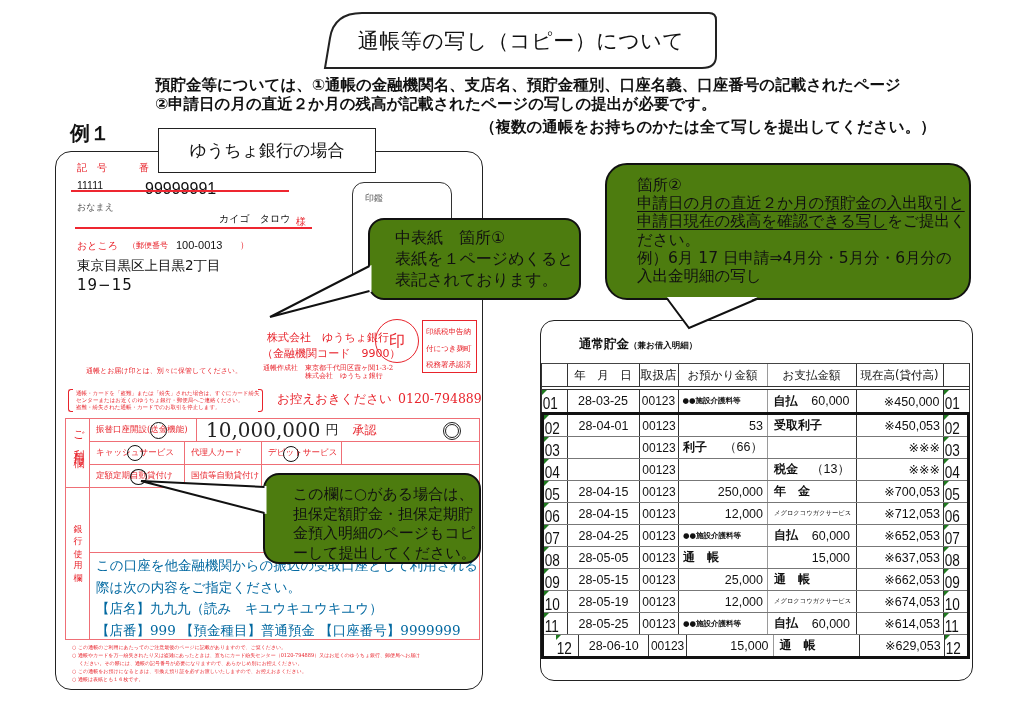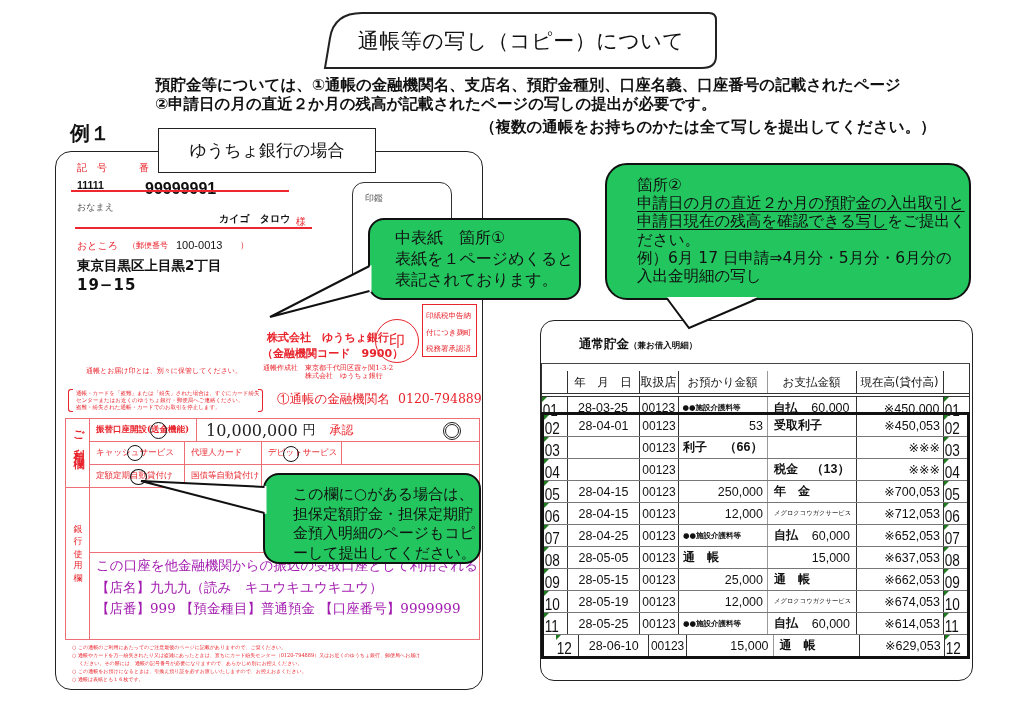--- a/index.html
+++ b/index.html
@@ -1,71 +1,71 @@
 <!DOCTYPE html>
 <html><head>
 <meta charset="utf-8">
 <style>
 *{box-sizing:border-box;margin:0;padding:0;}
 html,body{width:1024px;height:725px;background:#fff;overflow:hidden;}
 body{position:relative;font-family:"DejaVu Sans","Liberation Sans",sans-serif;color:#111;}
 .abs{position:absolute;}
 .serif{font-family:"DejaVu Serif","Liberation Serif",serif;}
 .red{color:#e8242c;}
-.bold{font-weight:bold;}
+.bold{font-weight:normal;}
 
 
 .title-shape{z-index:2;}
 .title-text{z-index:3;display:flex;align-items:center;justify-content:center;font-size:21px;letter-spacing:.5px;white-space:nowrap;}
 .intro{font-size:15.5px;font-weight:bold;white-space:nowrap;line-height:18px;}
 .example-label{font-size:20px;font-weight:bold;line-height:24px;}
 .case-label{background:#fff;border:1.5px solid #222;display:flex;align-items:center;justify-content:center;font-size:17px;z-index:3;white-space:nowrap;}
 
 
 .passbook{left:55px;top:151px;width:428px;height:539px;border:1.5px solid #222;border-radius:16px;background:#fff;z-index:1;}
 .passbook .p{position:absolute;white-space:nowrap;line-height:1.2;}
 .redline{position:absolute;background:#ee2630;}
 .seal-box{position:absolute;left:296px;top:30px;width:100px;height:105px;border:1.5px solid #333;border-radius:12px;background:#fff;}
 .seal-box span{position:absolute;left:12px;top:9px;font-size:9px;color:#555;}
 .stamp{position:absolute;left:319px;top:167px;width:44px;height:44px;border:1.5px solid #e8242c;border-radius:50%;display:flex;align-items:center;justify-content:center;font-size:16px;color:#e8242c;}
-.tax-box{position:absolute;left:366px;top:152px;width:55px;height:53px;border:1.5px solid #e8242c;padding:3px 0 12px 3px;}
+.tax-box{position:absolute;left:366px;top:168px;width:55px;height:53px;border:1.5px solid #e8242c;padding:3px 0 12px 3px;}
 .tax-box div{font-size:7.5px;line-height:16.5px;color:#e8242c;white-space:nowrap;}
 .card-notice{position:absolute;left:12px;top:237px;width:195px;height:23px;}
 .brk-l{position:absolute;left:0;top:0;width:5px;height:23px;border:1px solid #e8242c;border-right:none;border-radius:3px 0 0 3px;}
 .brk-r{position:absolute;right:0;top:0;width:5px;height:23px;border:1px solid #e8242c;border-left:none;border-radius:0 3px 3px 0;}
 .tiny{position:absolute;transform:scale(.5);transform-origin:0 0;color:#e8242c;}
 .card-notice .tiny{left:8px;top:1px;width:366px;font-size:11px;line-height:14px;white-space:nowrap;}
 
 
 .usage{position:absolute;left:9px;top:266px;width:415px;height:222px;border:1px solid #ef6f76;}
 .u-left1{position:absolute;left:0;top:0;width:24px;height:69px;border-right:1px solid #ef6f76;border-bottom:1px solid #ef6f76;}
 .u-left2{position:absolute;left:0;top:69px;width:24px;bottom:0;border-right:1px solid #ef6f76;}
 .vtext{position:absolute;left:50%;transform:translateX(-50%);writing-mode:vertical-rl;white-space:nowrap;color:#e8242c;}
 .u-row{position:absolute;left:24px;right:0;display:flex;height:23px;border-bottom:1px solid #ef6f76;}
 .u-row>div{height:100%;display:flex;align-items:center;padding-left:6px;border-right:1px solid #ef6f76;white-space:nowrap;font-size:8.5px;color:#e8242c;font-family:"DejaVu Serif","Liberation Serif",serif;}
 .u-row>div:last-child{border-right:none;flex:1;}
 .u-bank{position:absolute;left:24px;right:0;top:133px;bottom:0;border-top:1px solid #ef6f76;padding:2px 0 0 6px;}
-.u-bank div{font-size:13.5px;line-height:21.5px;white-space:nowrap;font-family:"DejaVu Serif","Liberation Serif",serif;color:#a21caf;}
+.u-bank div{font-size:13.5px;line-height:21.5px;white-space:nowrap;font-family:"DejaVu Serif","Liberation Serif",serif;color:#0369a1;}
 .mark{position:absolute;border:1.6px solid #111;border-radius:50%;}
 .notes{left:16px;top:491px;width:700px;font-size:10px;line-height:16px;}
 .notes div{padding-left:1.4em;text-indent:-1.4em;}
 
 
-.bubble{position:absolute;background:#22c55e;border:2px solid #111;border-radius:16px;z-index:5;}
+.bubble{position:absolute;background:#4d7c0f;border:2px solid #111;border-radius:16px;z-index:5;}
 .bubble div{white-space:nowrap;}
 .tail{position:absolute;left:0;top:0;z-index:6;pointer-events:none;}
 .ul{text-decoration:underline;text-underline-offset:3px;text-decoration-thickness:1px;}
 
 
 .stmt{left:540px;top:320px;width:433px;height:361px;border:1.5px solid #222;border-radius:14px;background:#fff;z-index:1;}
 .stmt-title{position:absolute;left:38px;top:12px;white-space:nowrap;font-weight:bold;}
 .blkA{position:absolute;left:0;top:42px;width:429px;border-left:1.5px solid #333;border-right:1.5px solid #333;border-top:1px solid #444;}
 .blkB{position:absolute;left:0;top:91px;width:429px;border:3px solid #111;}
 .hr,.r{display:flex;}
-.hr{height:26px;border-bottom:4px double #333;margin-top:7px;}
+.hr{height:26px;border-bottom:4px double #333;}
 .r{height:22px;border-bottom:1px solid #777;}
 .blkB .r:last-child{border-bottom:none;height:21px;padding-left:12px;}
 .hr>div,.r>div{height:100%;display:flex;align-items:center;border-right:1.5px solid #333;white-space:nowrap;overflow:hidden;position:relative;font-family:"Liberation Sans","DejaVu Sans",sans-serif;font-size:12.5px;}
 .hr>div:last-child,.r>div:last-child{border-right:none;}
 .hr>div{justify-content:center;font-family:"DejaVu Sans",sans-serif;font-size:11.5px;}
 .c-no{width:25.5px;}
 .c-no2{width:24.5px;}
 .blkB .c-no{width:24px;}
 .blkB .c-no2{width:23px;}
 .c-date{width:72px;justify-content:center;}
@@ -133,55 +133,56 @@
 
   <div class="card-notice">
     <div class="brk-l"></div>
     <div class="tiny serif">
       <div>通帳・カードを「盗難」または「紛失」された場合は、すぐにカード紛失</div>
       <div>センターまたはお近くのゆうちょ銀行・郵便局へご連絡ください。</div>
       <div>盗難・紛失された通帳・カードでのお取引を停止します。</div>
     </div>
     <div class="brk-r"></div>
   </div>
-  <span class="p red serif" style="left:221px;top:239px;font-size:12.5px">①通帳の金融機関名</span>
+  <span class="p red serif" style="left:221px;top:239px;font-size:12.5px">お控えおきください</span>
   <span class="p red serif" style="left:342px;top:239px;font-size:12.5px">0120-794889</span>
 
   <div class="usage">
     <div class="u-left1">
       <span class="vtext serif bold" style="top:4px;font-size:11px;letter-spacing:4.5px">ご利用欄</span>
     </div>
     <div class="u-left2">
       <span class="vtext serif" style="top:29px;font-size:9px;letter-spacing:12.25px">銀行使用欄</span>
     </div>
 
     <div class="u-row" style="top:0">
       <div style="width:107px">
           <span class="bold">振替口座開設(送金機能)</span>
         </div>
       <div style="padding-left:9px;color:#222">
-        <span style="font-size:16px">10,000,000</span>
+        <span style="font-size:20px">10,000,000</span>
         <span style="font-size:13px;margin-left:5px">円</span>
         <span class="red" style="font-size:12px;margin-left:14px">承認</span>
       </div>
     </div>
     <div class="u-row" style="top:23px">
       <div style="width:95px">キャッシュサービス</div>
       <div style="width:77px">代理人カード</div>
       <div style="width:80px">デビットサービス</div>
       <div></div>
     </div>
     <div class="u-row" style="top:46px">
       <div style="width:95px">定額定期自動貸付け</div>
       <div style="width:77px">国債等自動貸付け</div>
       <div></div>
     </div>
 
     <div class="u-bank">
       <div>この口座を他金融機関からの振込の受取口座として利用される</div>
+      <div>際は次の内容をご指定ください。</div>
       <div>【店名】九九九（読み　キユウキユウキユウ）</div>
       <div>【店番】999 【預金種目】普通預金 【口座番号】9999999</div>
     </div>
 
     <div class="mark" style="left:84px;top:3px;width:17px;height:17px"></div>
     <div class="mark" style="left:61px;top:26px;width:16px;height:16px"></div>
     <div class="mark" style="left:217px;top:27px;width:16px;height:16px"></div>
     <div class="mark" style="left:64px;top:50px;width:17px;height:16px"></div>
     <div class="mark" style="left:377px;top:3px;width:18px;height:18px;border:3px double #222"></div>
   </div>

